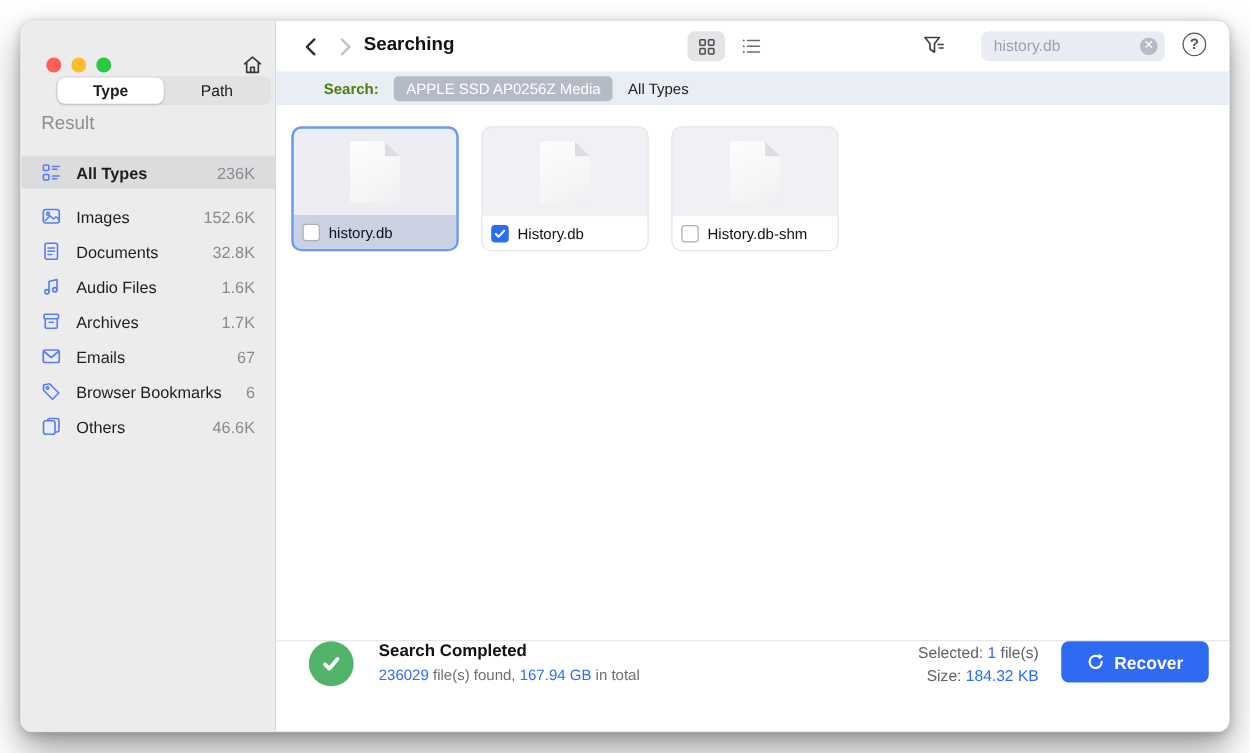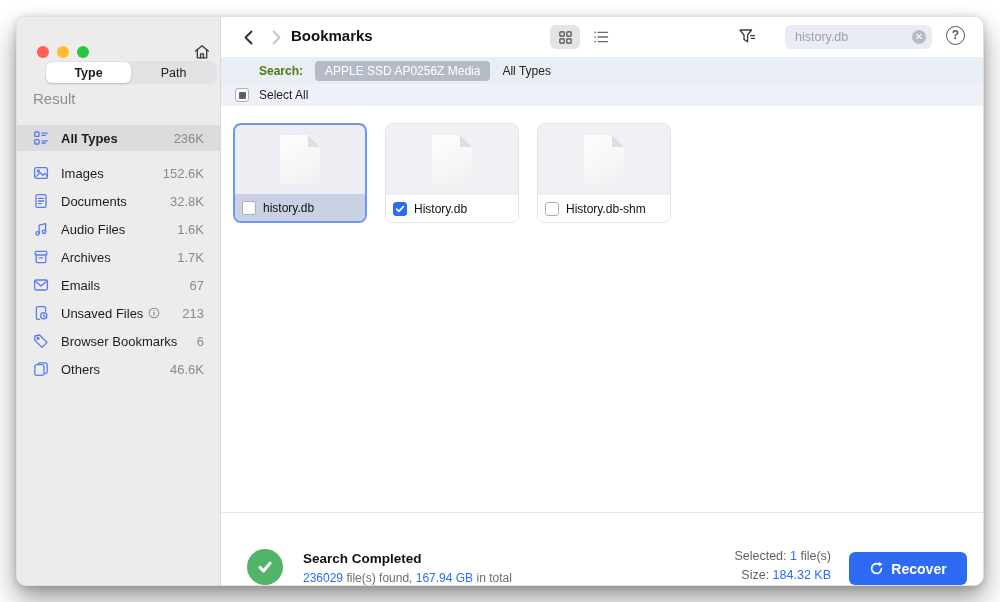--- a/index.html
+++ b/index.html
@@ -95,21 +95,21 @@
     border-radius:2px; box-shadow:0 1px 2.5px rgba(0,0,0,0.16);
     clip-path:polygon(0 0, 70% 0, 100% 24%, 100% 100%, 0 100%); }
   .page-icon::after { content:""; position:absolute; right:0; top:0; width:12px; height:12px;
     background:linear-gradient(225deg,#f0f1f4 50%,#dddee2 50%); }
   .card-footer { height:27px; flex:0 0 27px; background:#ffffff; display:flex;
     align-items:center; padding:0 7px; gap:7px; }
   .file-card.selected .card-footer { background:#c9d1e3; }
   .fname { font-size:12px; color:#111; white-space:nowrap; }
 
   .status-bar { flex:0 0 73px; height:73px; border-top:1px solid #e7e7e9; display:flex;
-    align-items:flex-end; background:#ffffff; padding:0 16px; }
+    align-items:flex-start; background:#ffffff; padding:0 16px; }
   .success-circle { width:36px; height:36px; border-radius:50%; background:#52b469;
     margin-left:10px; display:flex; align-items:center; justify-content:center;
     flex:0 0 36px; }
   .status-text { margin-left:20px; }
   .status-title { font-size:13.5px; font-weight:700; color:#111; margin-bottom:5px; }
   .status-sub { font-size:12px; color:#6b6f76; }
   .blue { color:#2a6df4; }
   .sel-info { margin-left:auto; text-align:right; font-size:12.5px; color:#5f6368;
     line-height:19px; margin-right:18px; }
   .recover-btn { width:118px; height:33px; background:#2e6bf2; border:none; border-radius:6px;
@@ -225,38 +225,20 @@
             <rect x="1.6" y="3" width="12.8" height="10" rx="1.5"></rect>
               <path d="M2.2 4.2 L8 9 L13.8 4.2"></path>
           </svg>
           </span>
         <span class="nav-label">
             <span>Emails</span>
           </span>
         <span class="nav-count">67</span>
       </div>
 
-      <div class="nav-row">
-        <span class="nav-icon">
-          <svg viewBox="0 0 16 16" fill="none" stroke="#5b7af5" stroke-width="1.3" stroke-linejoin="round" stroke-linecap="round">
-            <path d="M12.6 6.2 V3.1 a1.5 1.5 0 0 0 -1.5 -1.5 H4.9 a1.5 1.5 0 0 0 -1.5 1.5 V12.9 a1.5 1.5 0 0 0 1.5 1.5 H6.6"></path>
-            <circle cx="10.8" cy="10.8" r="3.1"></circle>
-              <path d="M10.8 9.3 V10.9 L12 11.7"></path>
-          </svg>
-          </span>
-        <span class="nav-label">
-            <span>Unsaved Files</span>
-          <svg width="12" height="12" viewBox="0 0 14 14" fill="none" stroke="#8e8e93" stroke-width="1.2">
-            <circle cx="7" cy="7" r="5.6"></circle>
-              <path d="M7 6.2 V10" stroke-linecap="round"></path>
-              <circle cx="7" cy="4" r="0.7" fill="#8e8e93" stroke="none"></circle>
-          </svg>
-          </span>
-        <span class="nav-count">213</span>
-      </div>
 
       <div class="nav-row">
         <span class="nav-icon">
           <svg viewBox="0 0 16 16" fill="none" stroke="#5b7af5" stroke-width="1.3" stroke-linejoin="round" stroke-linecap="round">
             <path d="M1.8 3 L6.6 2 L14 9.4 L9 14.4 L1.8 7.2 Z"></path>
               <circle cx="5" cy="5.4" r="1"></circle>
           </svg>
           </span>
         <span class="nav-label">
             <span>Browser Bookmarks</span>
@@ -286,21 +268,21 @@
       <div class="nav-arrow back">
         <svg width="11" height="15" viewBox="0 0 11 15" fill="none" stroke="#2c2c2e" stroke-width="1.8" stroke-linecap="round" stroke-linejoin="round">
             <path d="M8.5 1.5 L2.5 7.5 L8.5 13.5"></path>
           </svg>
       </div>
       <div class="nav-arrow fwd">
         <svg width="11" height="15" viewBox="0 0 11 15" fill="none" stroke="#c3c3c6" stroke-width="1.8" stroke-linecap="round" stroke-linejoin="round">
             <path d="M2.5 1.5 L8.5 7.5 L2.5 13.5"></path>
           </svg>
       </div>
-      <div class="page-title">Bookmarks</div>
+      <div class="page-title">Searching</div>
 
       <div class="view-btn grid">
         <svg width="15" height="15" viewBox="0 0 16 16" fill="none" stroke="#4a4a4e" stroke-width="1.3">
           <rect x="2" y="2" width="4.6" height="4.6" rx="0.8"></rect>
             <rect x="9.4" y="2" width="4.6" height="4.6" rx="0.8"></rect>
           <rect x="2" y="9.4" width="4.6" height="4.6" rx="0.8"></rect>
             <rect x="9.4" y="9.4" width="4.6" height="4.6" rx="0.8"></rect>
         </svg>
       </div>
       <div class="view-btn list">
@@ -329,24 +311,20 @@
 
       <div class="help-btn">?</div>
     </div>
 
     <div class="filter-bar">
       <span class="lbl">Search:</span>
       <span class="device-pill">APPLE SSD AP0256Z Media</span>
       <span class="scope">All Types</span>
     </div>
 
-    <div class="selectall-bar">
-      <div class="cb indeterminate"></div>
-      <span class="lbl">Select All</span>
-    </div>
 
     <div class="content">
 
       <div class="file-card selected">
         <div class="thumb">
           <div class="page-icon"></div>
         </div>
         <div class="card-footer">
           <div class="cb"></div>
           <span class="fname">history.db</span>

